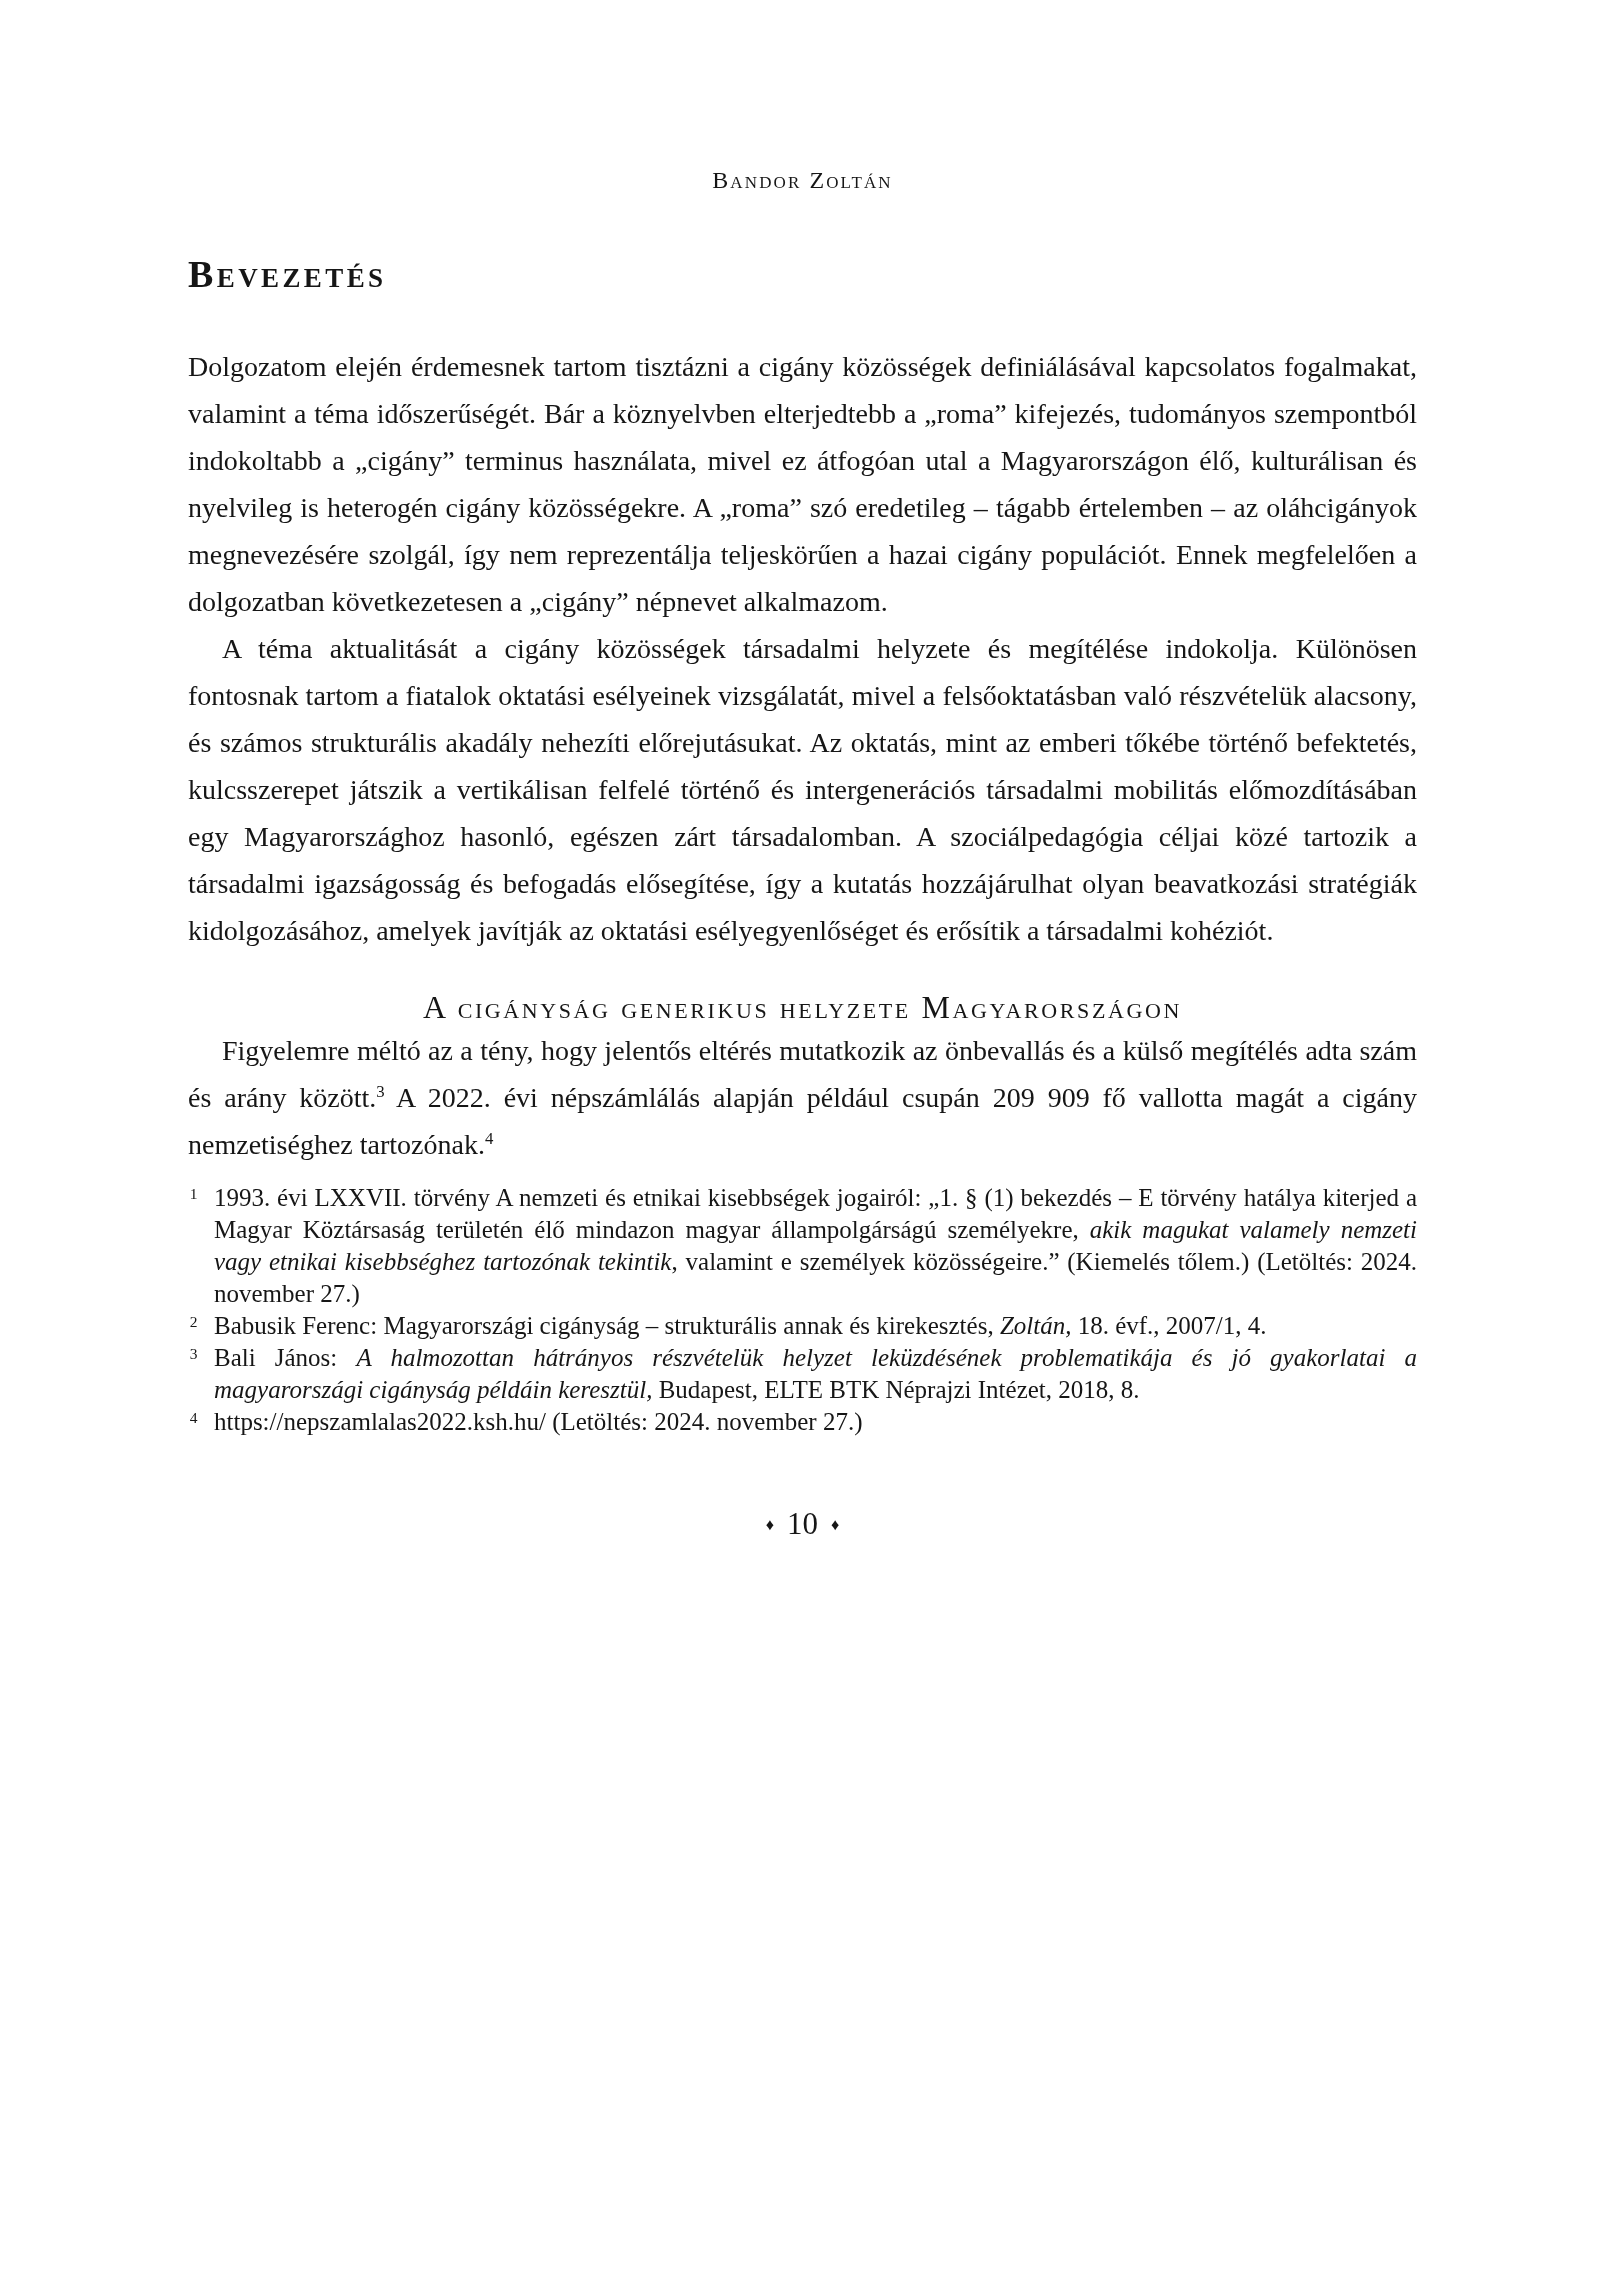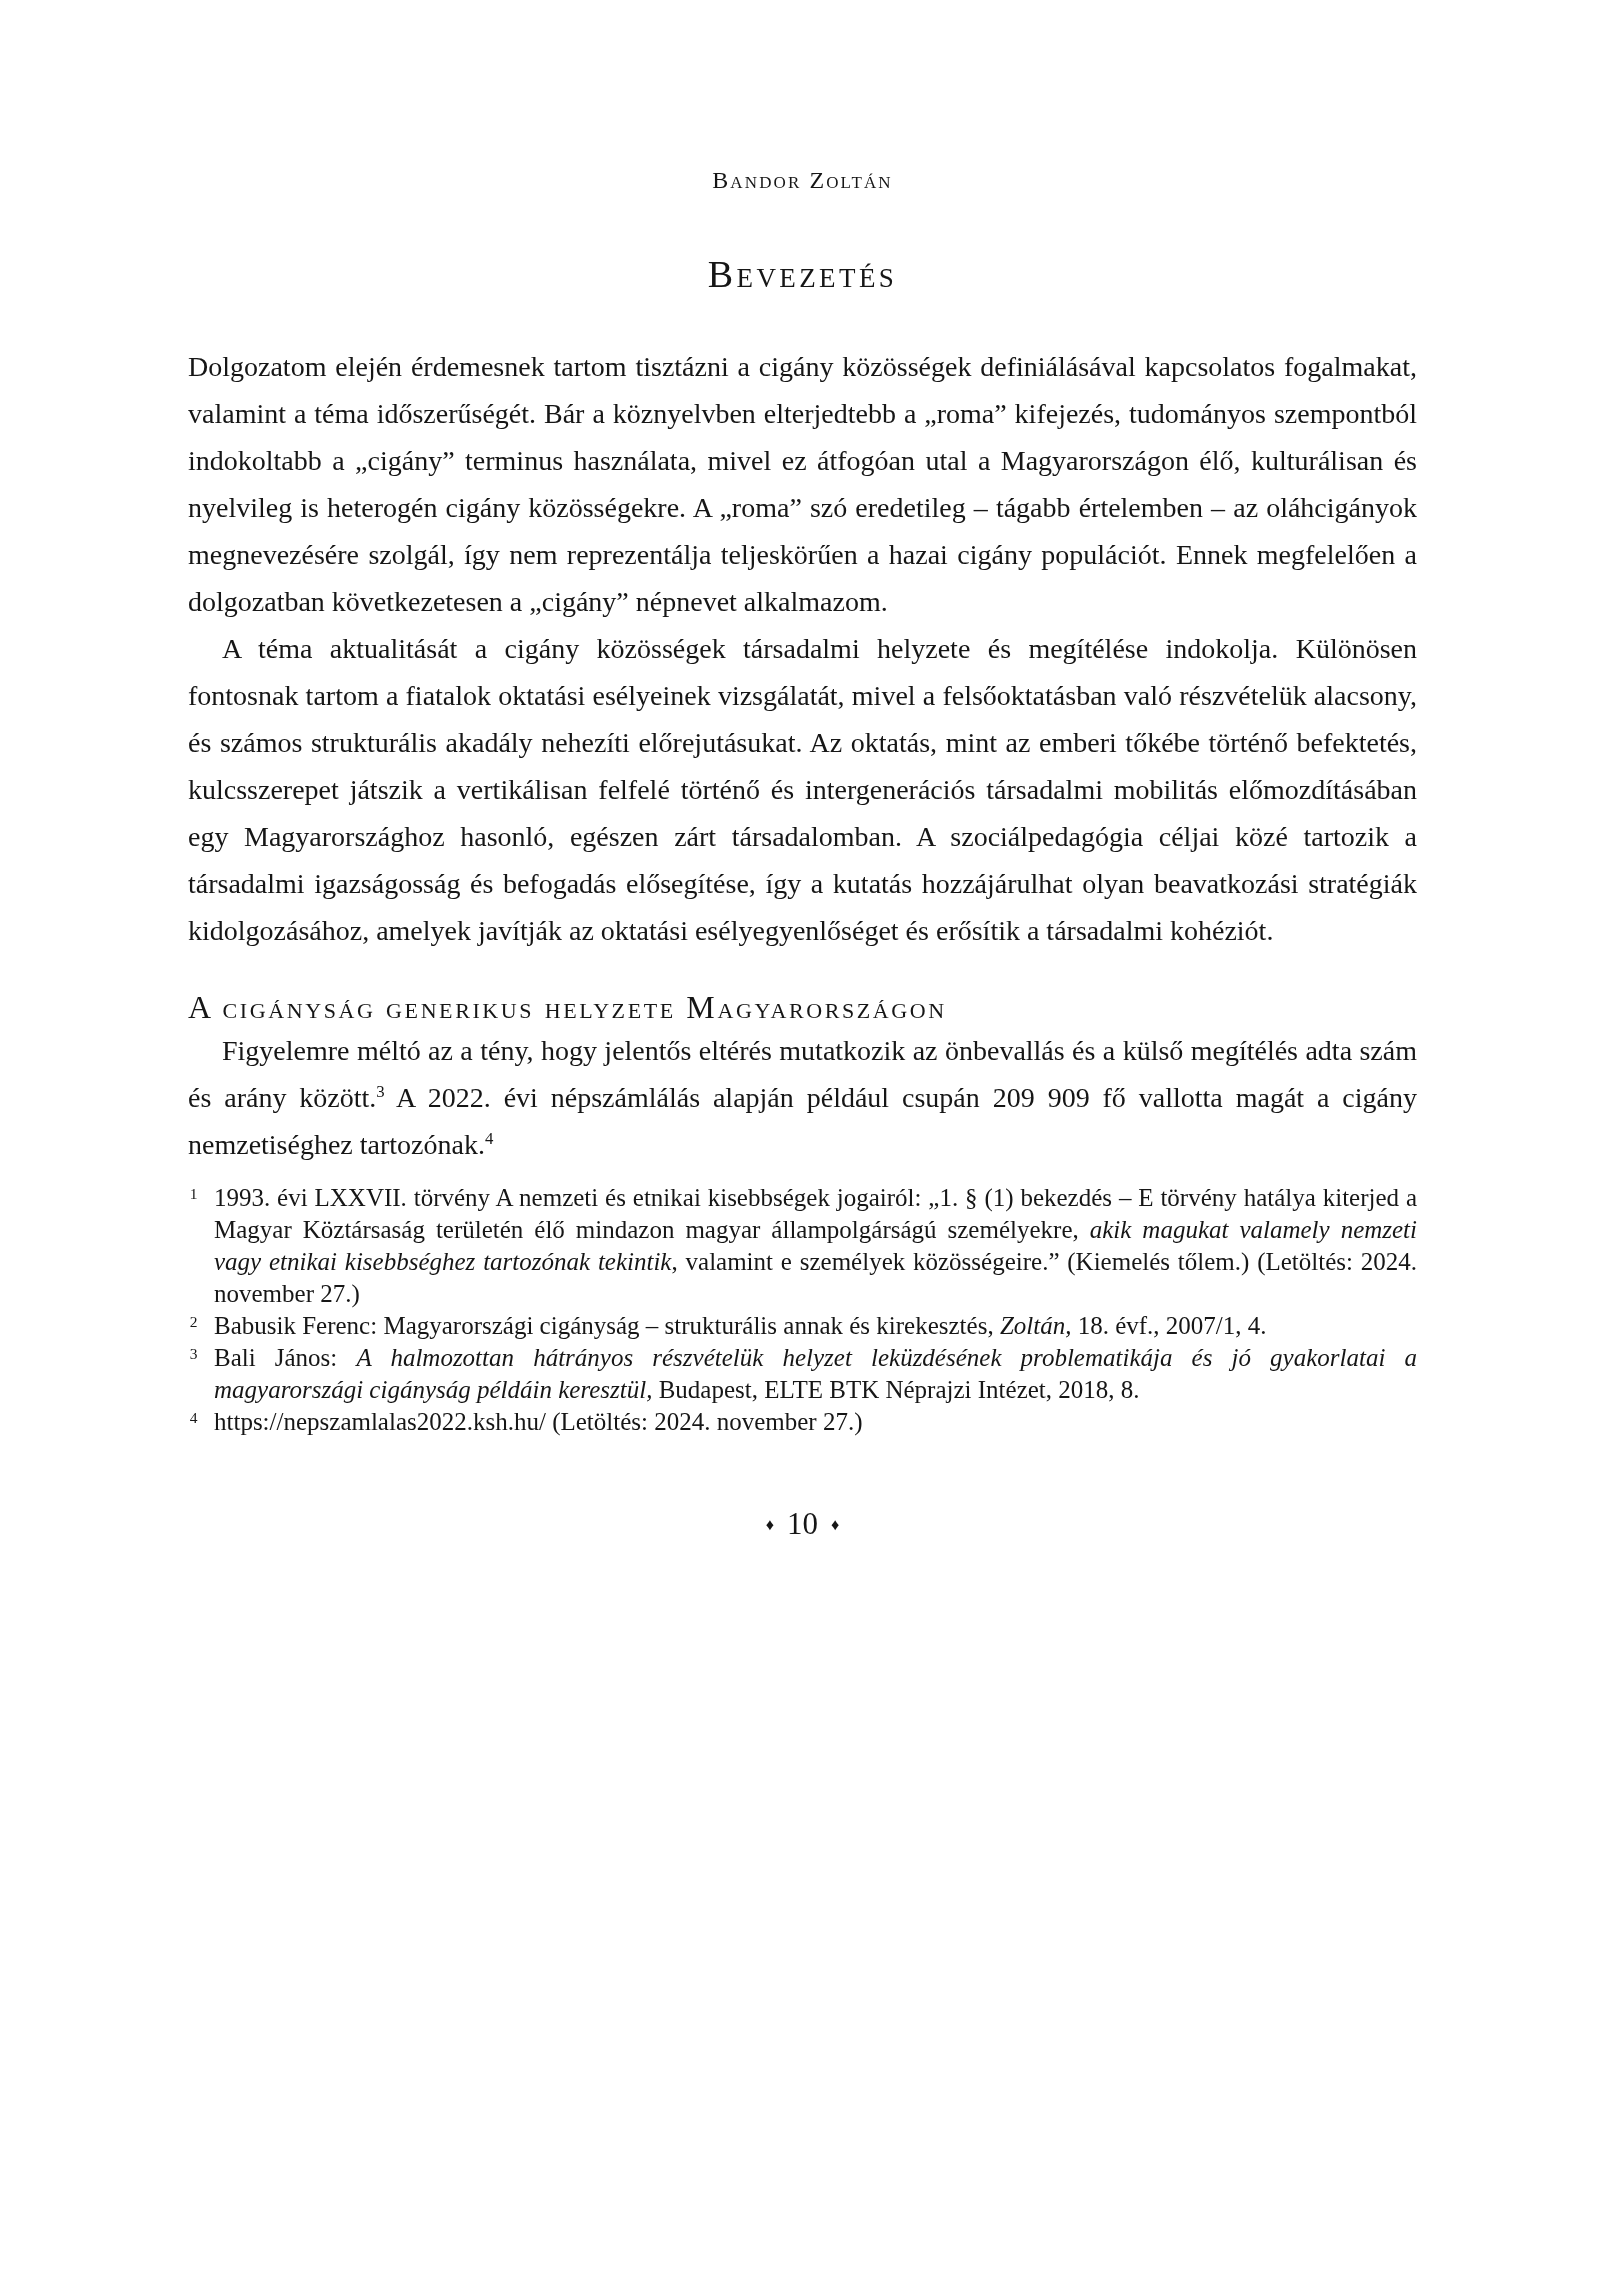--- a/index.html
+++ b/index.html
@@ -21,37 +21,37 @@
     box-sizing: content-box;
   }
   .author {
     text-align: center;
     font-variant: small-caps;
     font-size: 24px;
     letter-spacing: 2.1px;
     line-height: 34px;
   }
   .chapter-title {
-    text-align: center;
     font-variant: small-caps;
     font-size: 38px;
     letter-spacing: 3.4px;
     line-height: 41px;
     margin-top: 57px;
+    font-weight: bold;
   }
   .body-par {
     font-size: 28px;
     line-height: 47px;
     text-align: justify;
     margin: 0;
   }
   .p-start { margin-top: 48px; }
   .p-indent { text-indent: 34px; }
   .section-heading {
-    text-align: left;
+    text-align: center;
     font-variant: small-caps;
     font-size: 32px;
     letter-spacing: 2.6px;
     line-height: 40px;
     margin-top: 33px;
   }
   .sub-heading {
     text-align: center;
     font-weight: bold;
     font-size: 34px;

